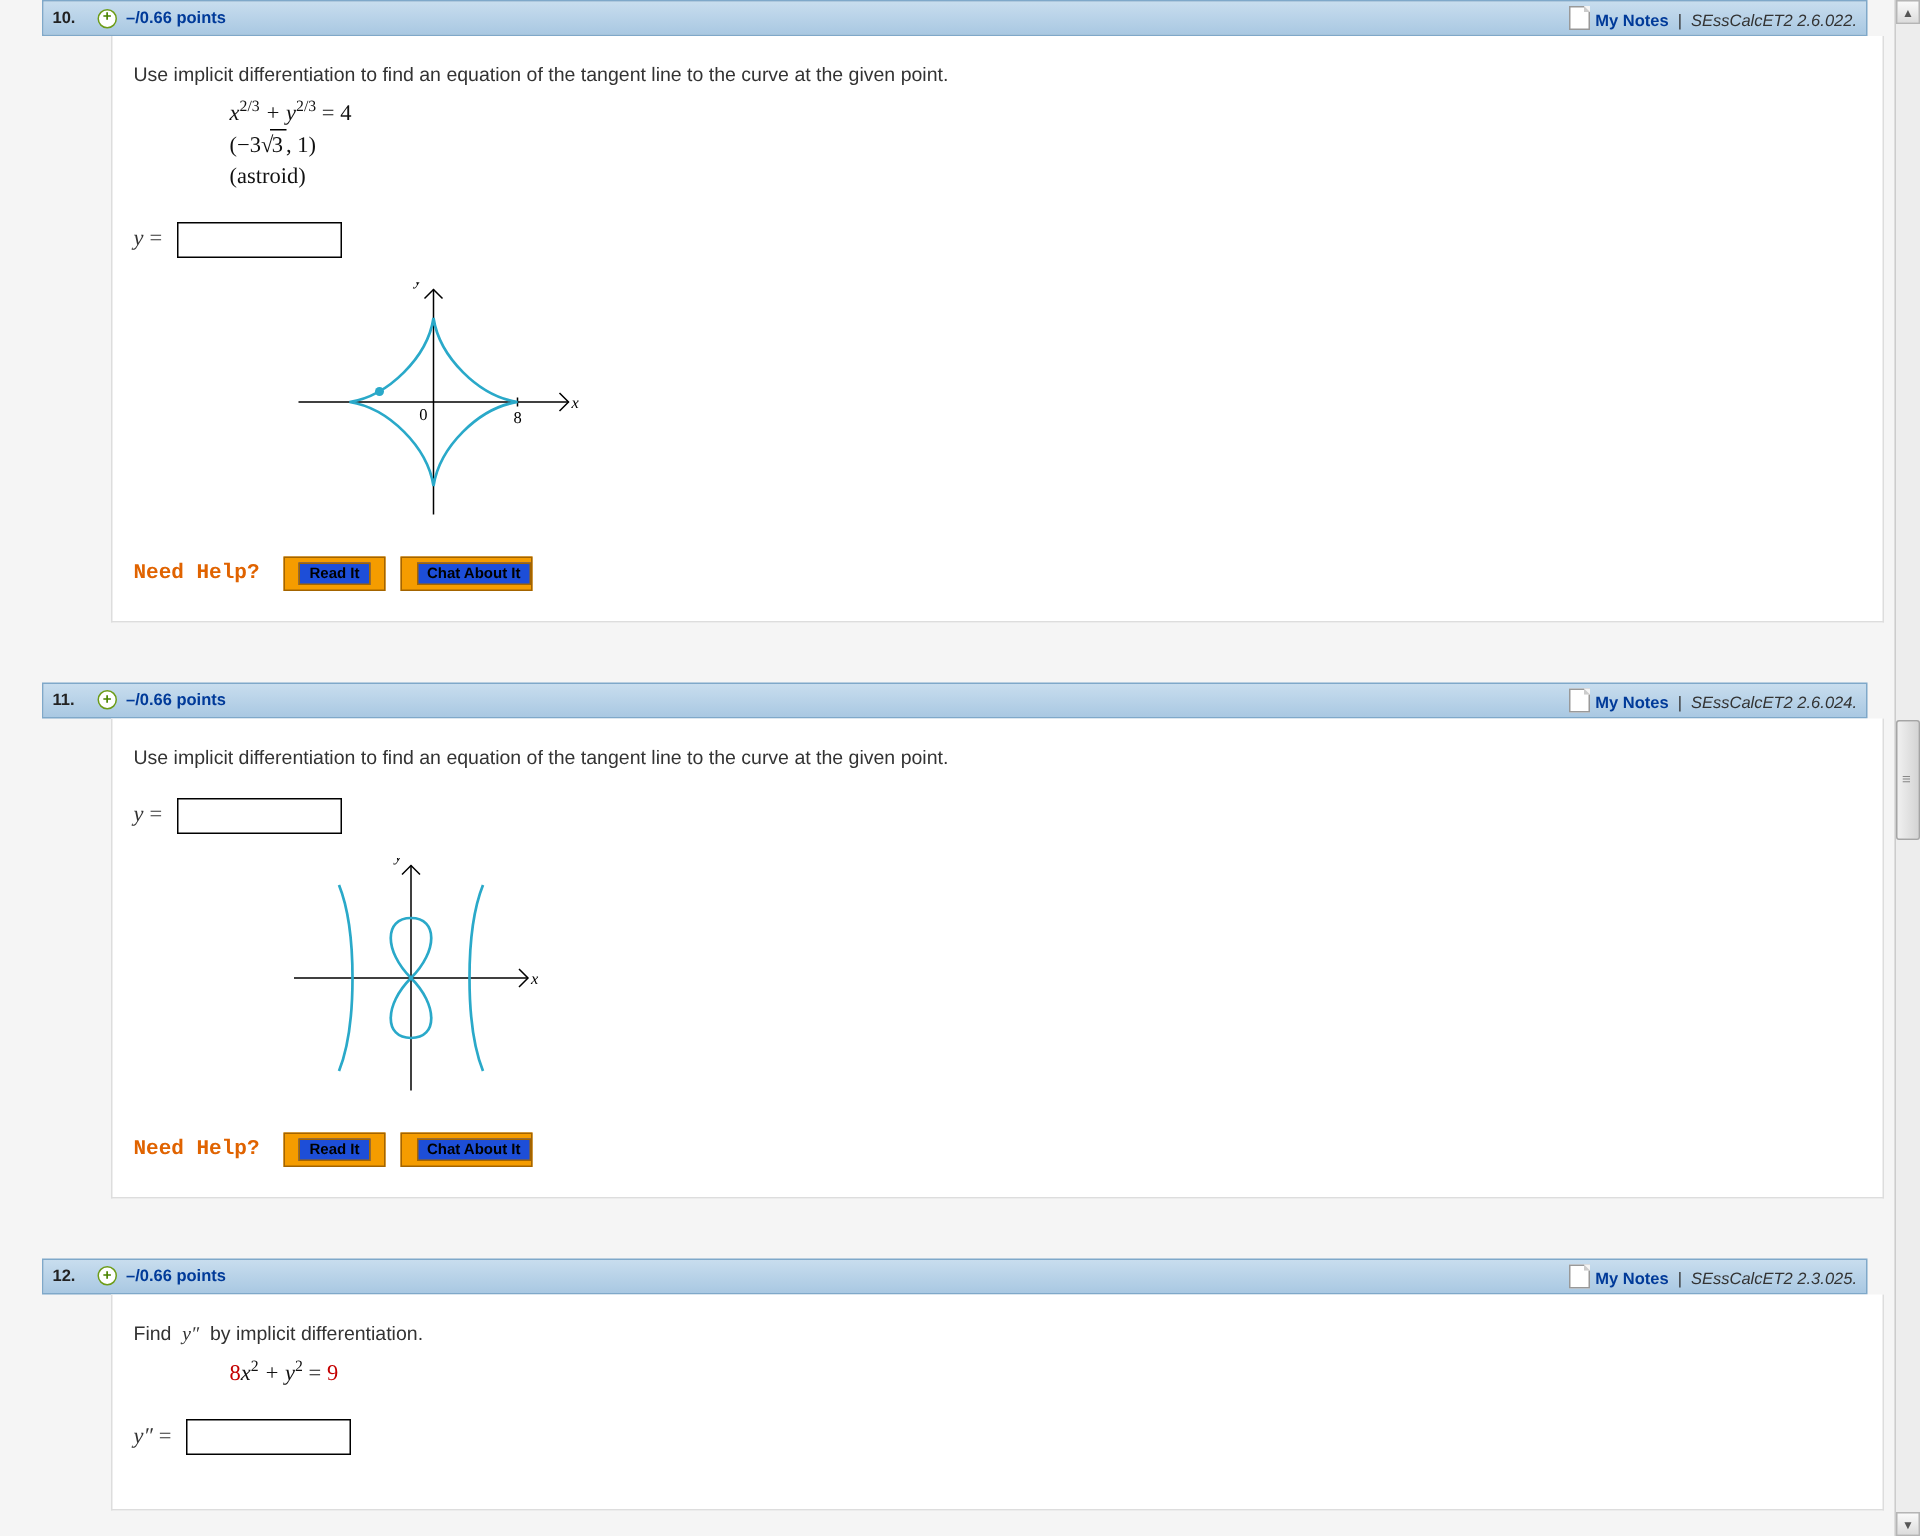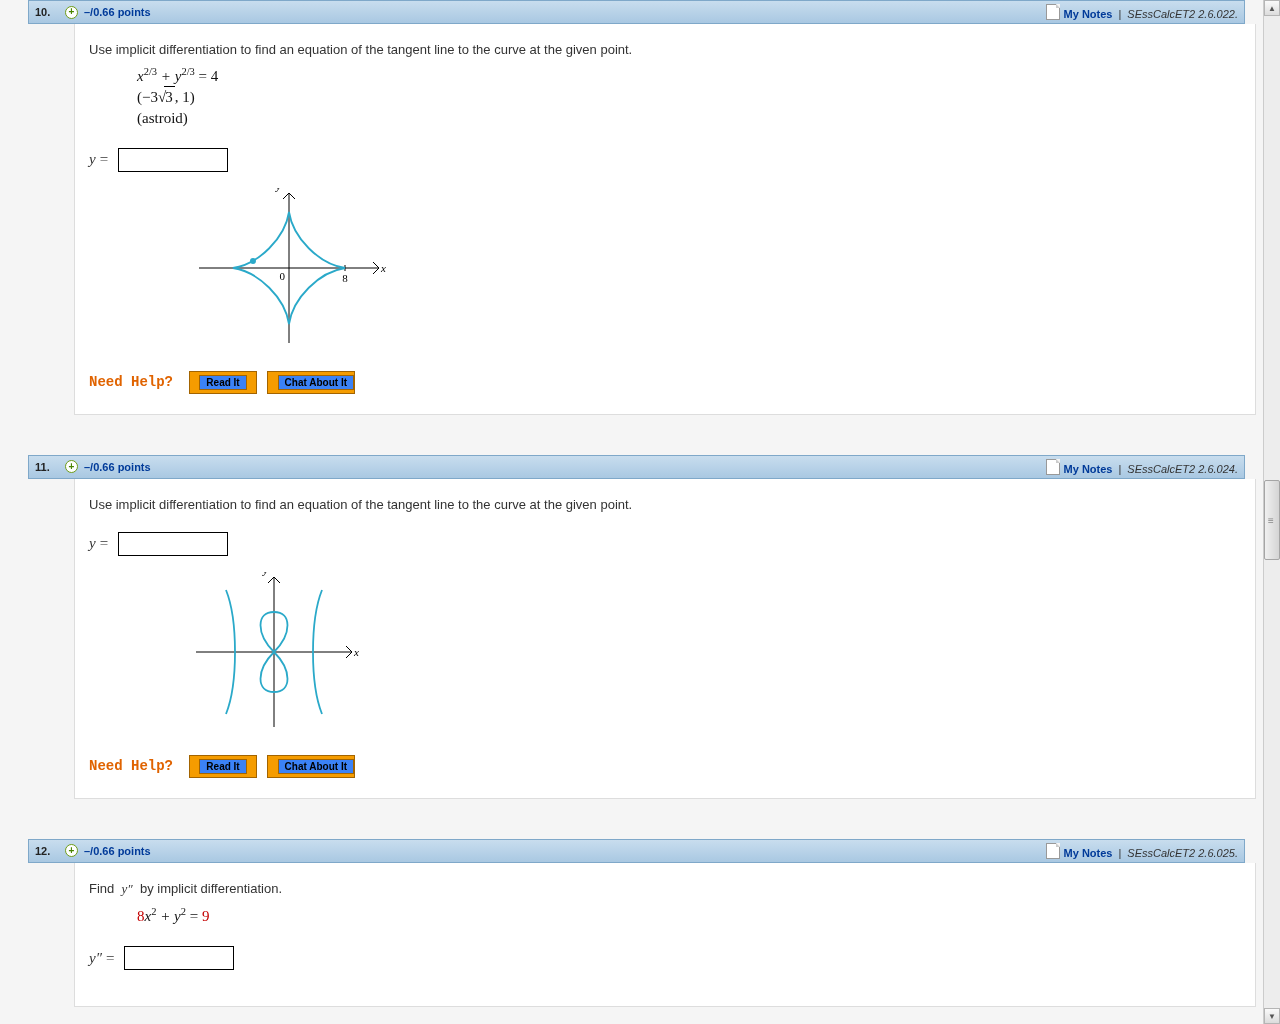--- a/index.html
+++ b/index.html
@@ -100,21 +100,21 @@
     border: 1px solid #ddd;
     border-top: none;
     margin-left: 74px;
     margin-right: 8px;
     padding: 18px 14px 20px 14px;
     font-size: 13px;
     color: #333;
   }
   .prompt { margin-bottom: 8px; }
   .eqblock {
-    margin-left: 48px;
+    margin-left: 64px;
     font-family: "Times New Roman", serif;
     font-size: 15px;
     line-height: 1.35;
     font-style: italic;
     color: #111;
   }
   .eqblock .roman { font-style: normal; }
   sup { font-size: 0.7em; font-style: normal; }
   .sqrt {
     display: inline-block;
@@ -158,21 +158,21 @@
   }
   .help-btn {
     background: #f59c00;
     border: 1px solid #a36400;
     padding: 3px 0;
     width: 66px;
     display: flex;
     justify-content: center;
   }
   .help-btn-inner {
-    background: #3b82f6;
+    background: #1d4ed8;
     border: 1px solid #a36400;
     font-size: 10px;
     font-weight: bold;
     color: #000;
     padding: 1px 6px;
     white-space: nowrap;
   }
   .help-btn.wide { width: 86px; justify-content: flex-end; }
   .red { color: #c40000; font-style: normal; }
   
@@ -331,21 +331,21 @@
 
 <div class="qblock">
   <div class="qheader">
     <span class="qnum">12.</span>
     <span class="toggle-icon">+</span>
     <span class="points">–/0.66 points</span>
     <div class="hdr-right">
       <span class="note-icon"></span>
       <span class="mynotes">My Notes</span>
       <span class="sep">|</span>
-      <span class="ref">SEssCalcET2 2.6.025.</span>
+      <span class="ref">SEssCalcET2 2.3.025.</span>
     </div>
   </div>
   <div class="qbody">
     <div class="prompt">
       Find &nbsp;<span style="font-family:'Times New Roman',serif;font-style:italic">y″</span>&nbsp; by implicit differentiation.
     </div>
     <div class="eqblock">
       <span class="red">8</span><span>x</span><sup>2</sup><span> + y</span><sup>2</sup><span class="roman"> = </span><span class="red">9</span>
     </div>
     <div class="answer-row">

